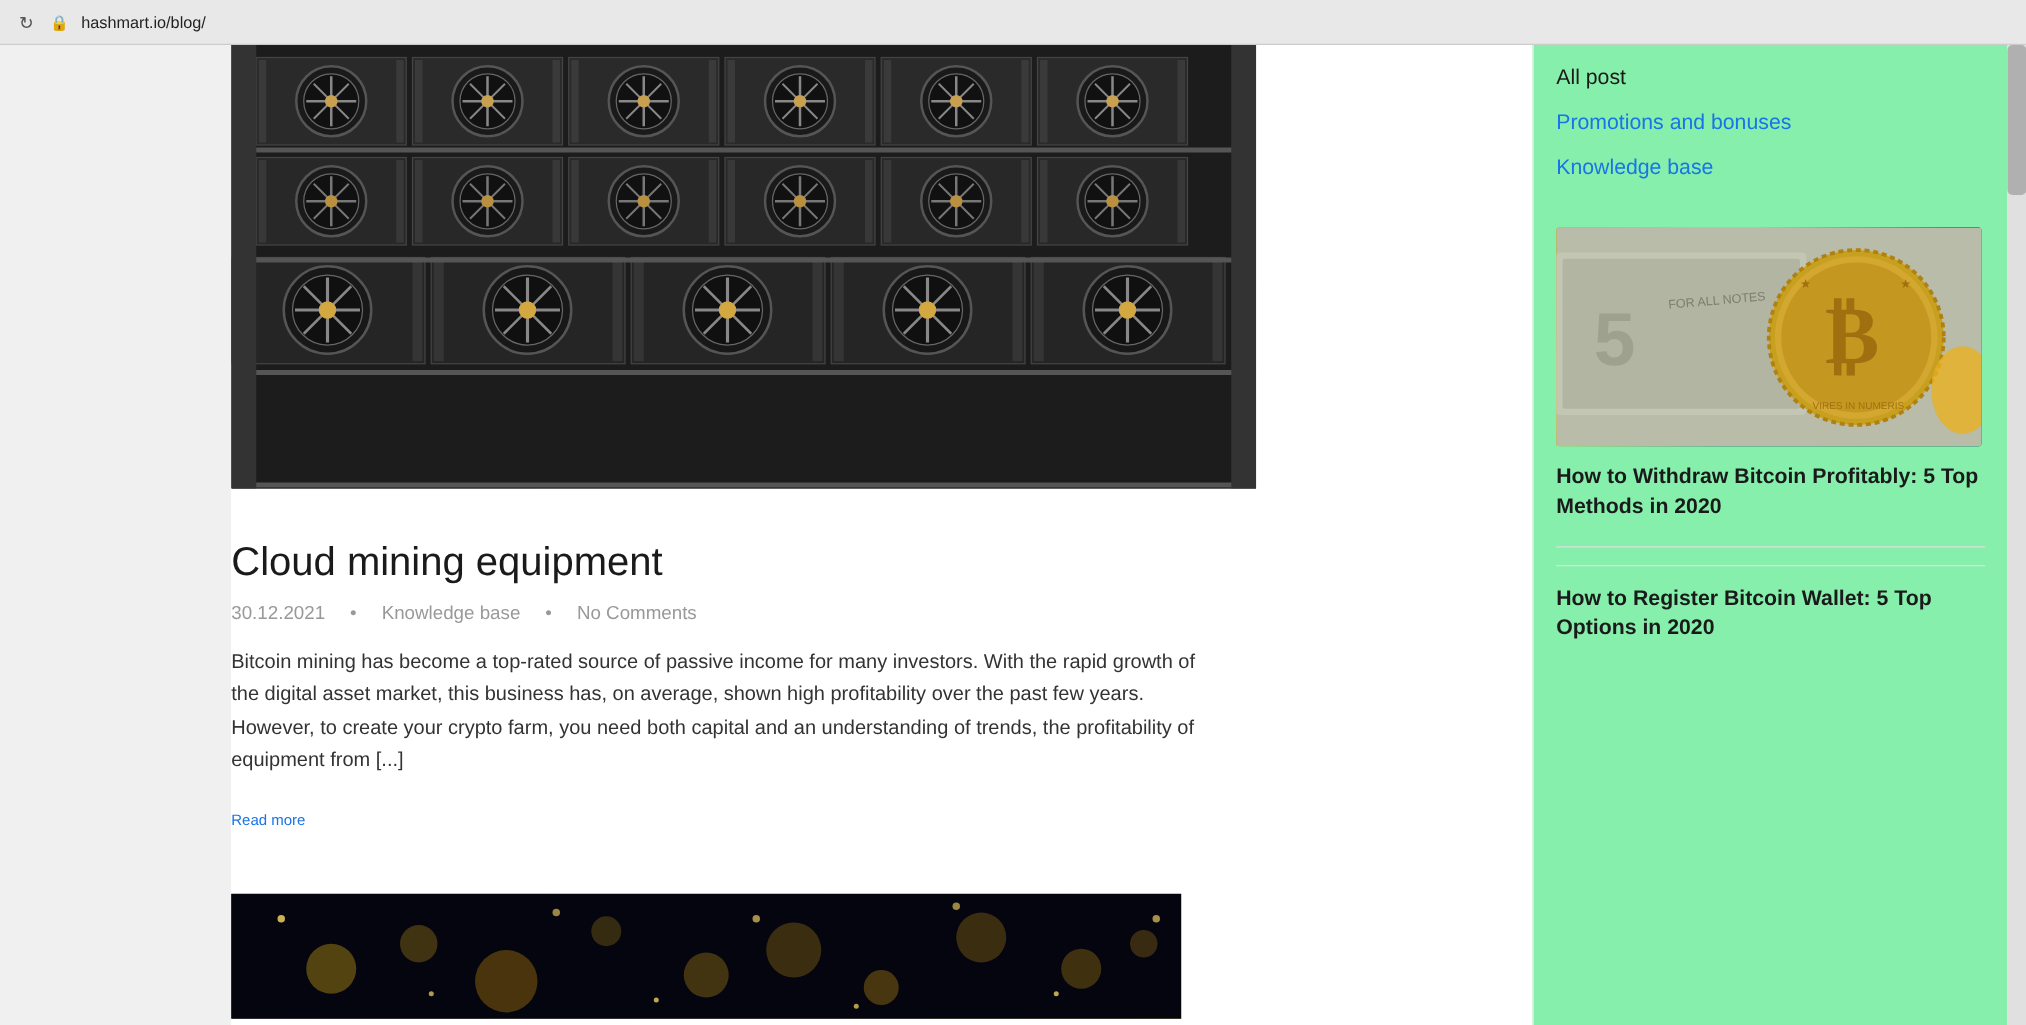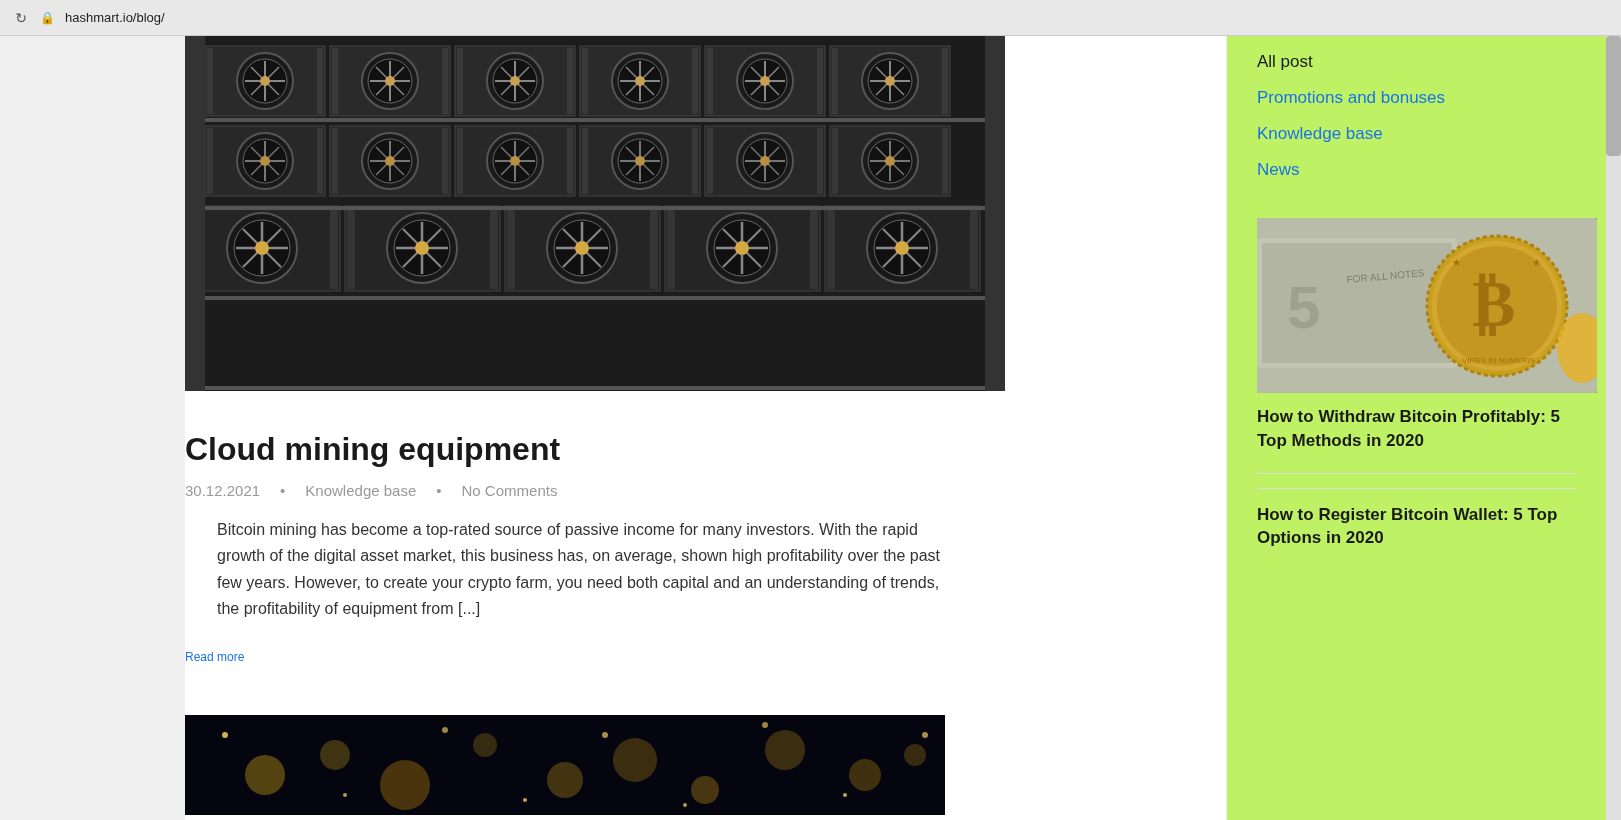--- a/index.html
+++ b/index.html
@@ -89,21 +89,21 @@
     }
 
     
     .article-body {
       padding: 20px 40px 20px 0;
       max-width: 820px;
     }
 
     .article-title {
       font-size: 32px;
-      font-weight: bold;
+      font-weight: normal;
       color: #1a1a1a;
       margin-bottom: 14px;
       margin-top: 20px;
     }
 
     .article-meta {
       font-size: 15px;
       color: #999;
       margin-bottom: 18px;
       display: flex;
@@ -113,21 +113,20 @@
 
     .article-meta .dot {
       color: #999;
     }
 
     .article-excerpt {
       font-size: 16px;
       color: #333;
       line-height: 1.65;
       margin-bottom: 24px;
-      padding-left: 32px;
     }
 
     .read-more-link {
       color: #1a73e8;
       text-decoration: none;
       font-size: 12px;
       font-weight: normal;
     }
 
     
@@ -143,22 +142,22 @@
     .sparkles {
       position: absolute;
       width: 100%;
       height: 100%;
     }
 
     
     .right-sidebar {
       width: 380px;
       flex-shrink: 0;
-      padding: 0 30px;
-      background: #bef264;
+      padding: 0 18px;
+      background: #86efac;
       border-left: 1px solid #eee;
     }
 
     .sidebar-nav {
       margin-top: 8px;
       margin-bottom: 30px;
     }
 
     .sidebar-nav-item {
       display: block;
@@ -506,21 +505,20 @@
     </div>
 
   </div>
 
   <div class="right-sidebar">
 
     <nav class="sidebar-nav">
       <a href="#" class="sidebar-nav-item plain">All post</a>
       <a href="#" class="sidebar-nav-item blue">Promotions and bonuses</a>
       <a href="#" class="sidebar-nav-item blue">Knowledge base</a>
-      <a href="#" class="sidebar-nav-item blue">News</a>
     </nav>
 
 
     <div class="popular-article">
       <div class="popular-article-image">
         <svg viewBox="0 0 340 175" xmlns="http://www.w3.org/2000/svg" style="width:100%;height:100%;">
 
           <rect width="340" height="175" fill="#c8c8b8"></rect>
 
           <rect x="0" y="20" width="200" height="130" fill="#d4d4c4" rx="3"></rect>

